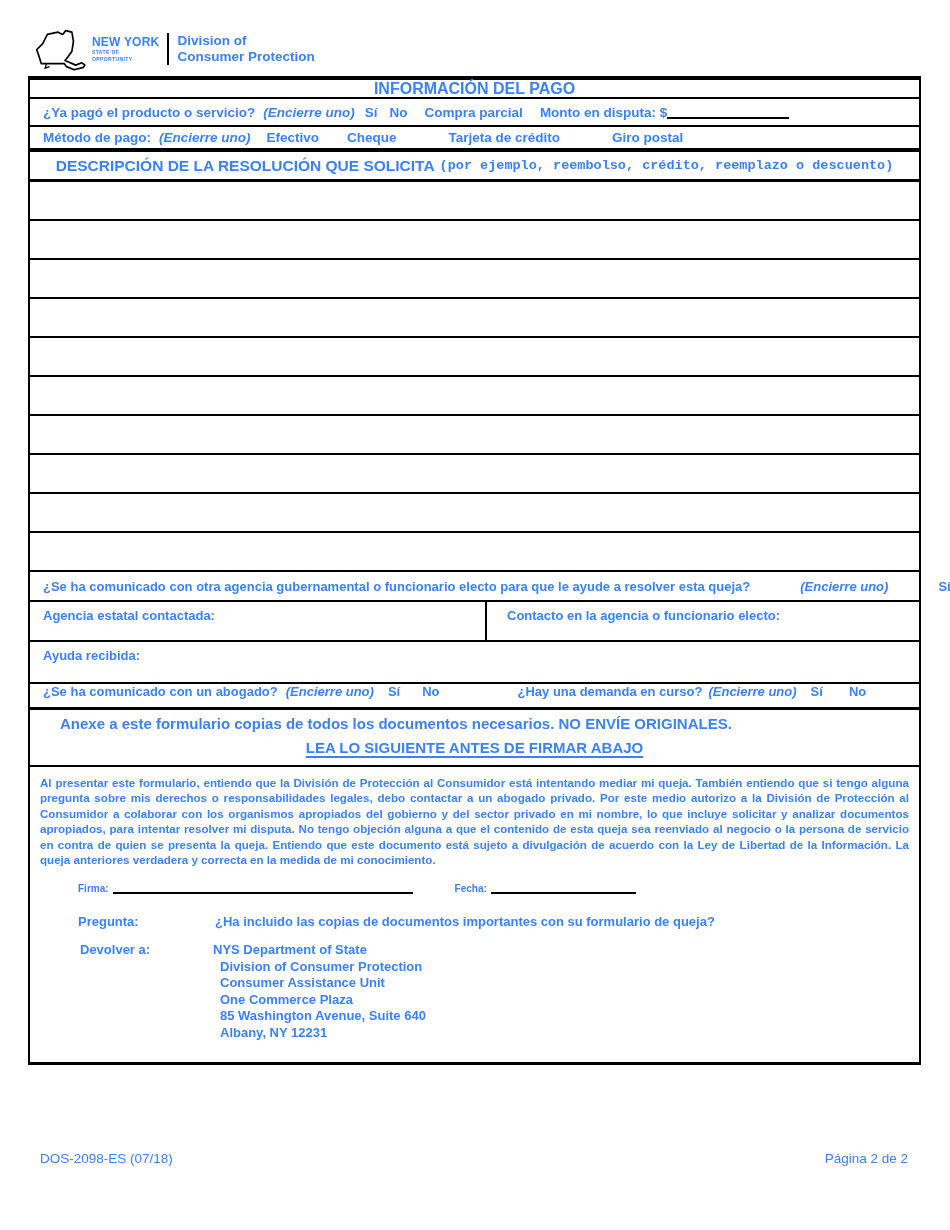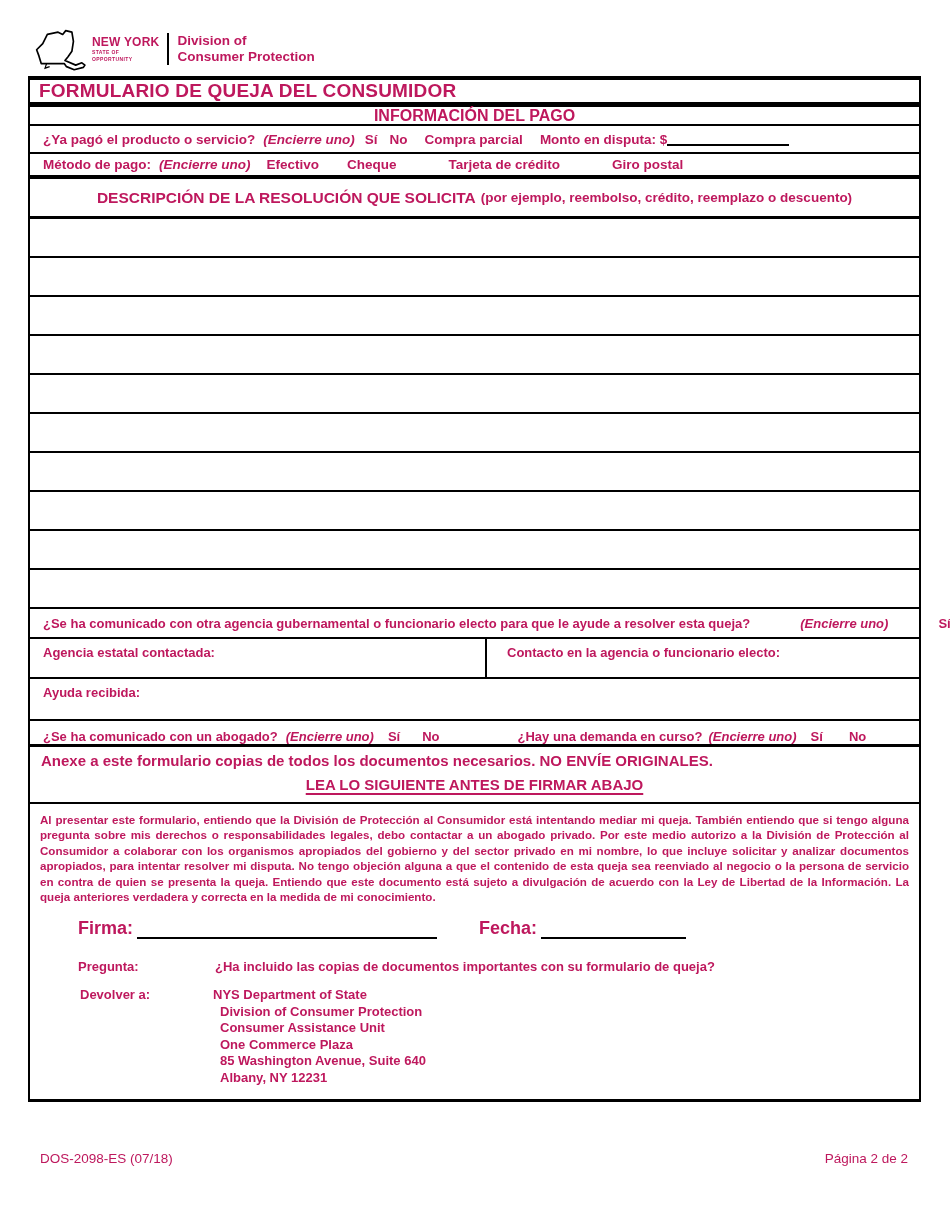--- a/index.html
+++ b/index.html
@@ -1,19 +1,19 @@
 <!DOCTYPE html>
 <html><head>
 <meta charset="utf-8">
 <style>
   * { margin:0; padding:0; box-sizing:border-box; }
   html,body { background:#ffffff; }
   .page {
     position:relative; width:950px; height:1230px; background:#fff;
-    font-family:"Liberation Sans","DejaVu Sans",sans-serif; color:#be185d;
+    font-family:"Liberation Sans","DejaVu Sans",sans-serif; color:#3b82f6;
   }
 
   
   .logo { position:absolute; left:30px; top:26px; display:flex; align-items:center; }
   .logo-state-svg { width:60px; height:46px; }
   .logo-wordmark { margin-left:2px; line-height:1; }
   .logo-ny { font-weight:bold; font-size:12px; letter-spacing:.2px; }
   .logo-tag { font-weight:bold; font-size:5px; letter-spacing:.4px; margin-top:2px; }
   .logo-div { border-left:2px solid #000; margin-left:8px; padding-left:8px; }
   .logo-div div { font-weight:bold; font-size:13.5px; line-height:16px; }
@@ -29,41 +29,41 @@
     padding-left:9px; font-weight:bold; font-size:19px; letter-spacing:.2px; }
   .row-payheading { height:19px; display:flex; align-items:center; justify-content:center;
     font-weight:bold; font-size:16px; }
   .row-paid { height:28px; display:flex; align-items:center; padding-left:13px;
     font-weight:bold; font-size:13.5px; white-space:nowrap; }
   .row-method { height:25px; border-bottom-width:4px; display:flex; align-items:center;
     padding-left:13px; font-weight:bold; font-size:13.5px; white-space:nowrap; }
   .circle-one { font-style:italic; margin-left:8px; }
   .opt { display:inline-block; }
   .blankline { display:inline-block; border-bottom:2px solid #000; height:13px; vertical-align:baseline; }
-  .row-deschead { height:40px; border-bottom-width:3px; display:flex; align-items:center;
+  .row-deschead { height:30px; border-bottom-width:3px; display:flex; align-items:center;
     justify-content:center; font-weight:bold; }
   .deschead-main { font-size:15.5px; }
-  .deschead-note { font-size:13.5px; margin-left:5px; }
+  .deschead-note { font-size:13.5px; margin-left:5px;font-family:Liberation Mono, monospace; }
   .blank-row { height:39px; border-bottom:2px solid #000; }
   .row-agency-q { height:30px; display:flex; align-items:center; padding-left:13px;
     font-weight:bold; font-size:13px; white-space:nowrap;gap:40px; }
   .row-agency-cols { height:40px; display:flex; font-weight:bold; font-size:13px; }
   .agency-col-left { width:457px; border-right:2px solid #000; padding:6px 0 0 13px; }
   .agency-col-right { flex:1; padding:6px 0 0 20px; }
   .row-ayuda { height:42px; padding:6px 0 0 13px; font-weight:bold; font-size:13px; }
-  .row-abogado { height:26px; border-bottom-width:3px; display:flex; align-items:flex-end;
+  .row-abogado { height:26px; border-bottom-width:3px; display:flex; align-items:flex-start;
     padding-left:13px; font-weight:bold; font-size:13px; white-space:nowrap; }
   .row-anexe { height:57px; padding-top:5px; }
-  .anexe-note { padding-left:11px; font-weight:bold; font-size:15px; }
+  .anexe-note { padding-left:30px; font-weight:bold; font-size:15px; }
   .read-heading { text-align:center; font-weight:bold; font-size:15px; margin-top:7px;
     text-decoration:underline; text-decoration-thickness:2px; text-underline-offset:3px; }
   .row-final { height:287px; border-bottom:none; }
   .disclaimer { margin:8px 10px 0 10px; font-weight:bold; font-size:11.6px;
     line-height:15.4px; text-align:justify; }
-  .sig-line { margin:14px 0 0 48px; font-weight:bold; font-size:18px; display:flex; align-items:flex-end; }
+  .sig-line { margin:14px 0 0 48px; font-weight:bold; font-size:10px; display:flex; align-items:flex-end; }
   .sig-fill { border-bottom:2px solid #000; height:13px; display:inline-block; }
   .sig-firma-fill { width:300px; margin-left:4px; }
   .sig-fecha-label { margin-left:42px; }
   .sig-fecha-fill { width:145px; margin-left:4px; }
   .pregunta-line { margin:20px 0 0 48px; font-weight:bold; font-size:13px; display:flex; }
   .pregunta-label { width:137px; }
   .devolver-line { margin:13px 0 0 50px; font-weight:bold; font-size:13px; display:flex; }
   .devolver-label { width:133px; }
   .address div { line-height:16.5px; }
   .address div + div { padding-left:7px; }
@@ -88,21 +88,20 @@
       <div class="logo-tag">OPPORTUNITY</div>
     </div>
     <div class="logo-div">
       <div>Division of</div>
       <div>Consumer Protection</div>
     </div>
   </div>
 
   <div class="formbox">
 
-    <div class="row row-title">FORMULARIO DE QUEJA DEL CONSUMIDOR</div>
 
     <div class="row row-payheading">INFORMACIÓN DEL PAGO</div>
 
     <div class="row row-paid">
       <span>¿Ya pagó el producto o servicio?</span>
       <span class="circle-one">(Encierre uno)</span>
       <span class="opt" style="margin-left:10px;">Sí</span>
       <span class="opt" style="margin-left:12px;">No</span>
       <span class="opt" style="margin-left:17px;">Compra parcial</span>
       <span style="margin-left:17px;">Monto en disputa: $</span>

